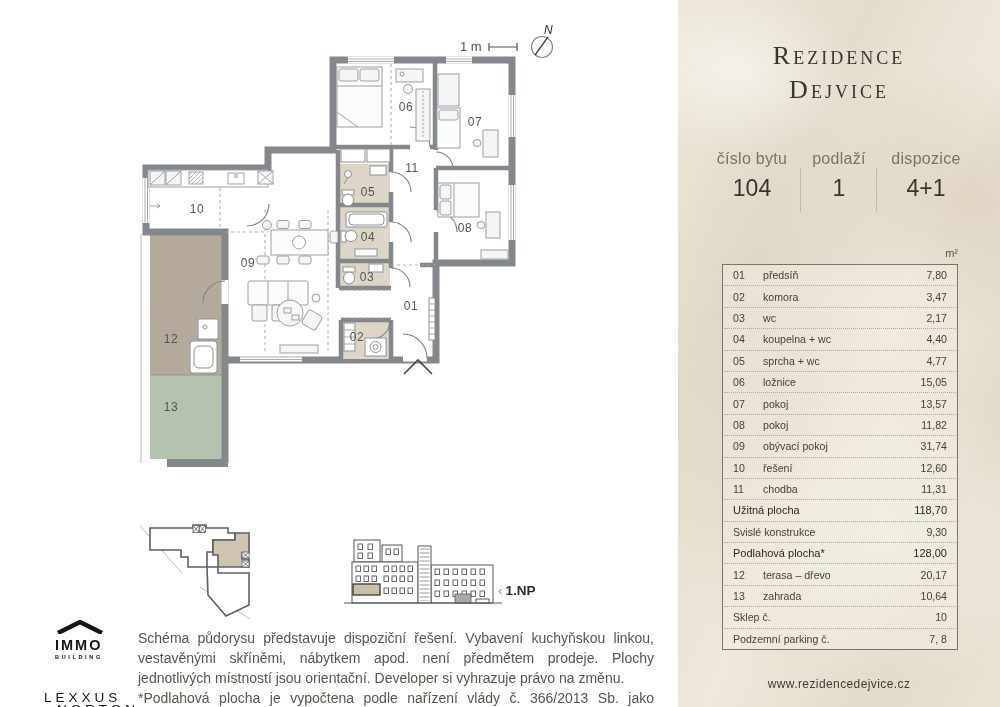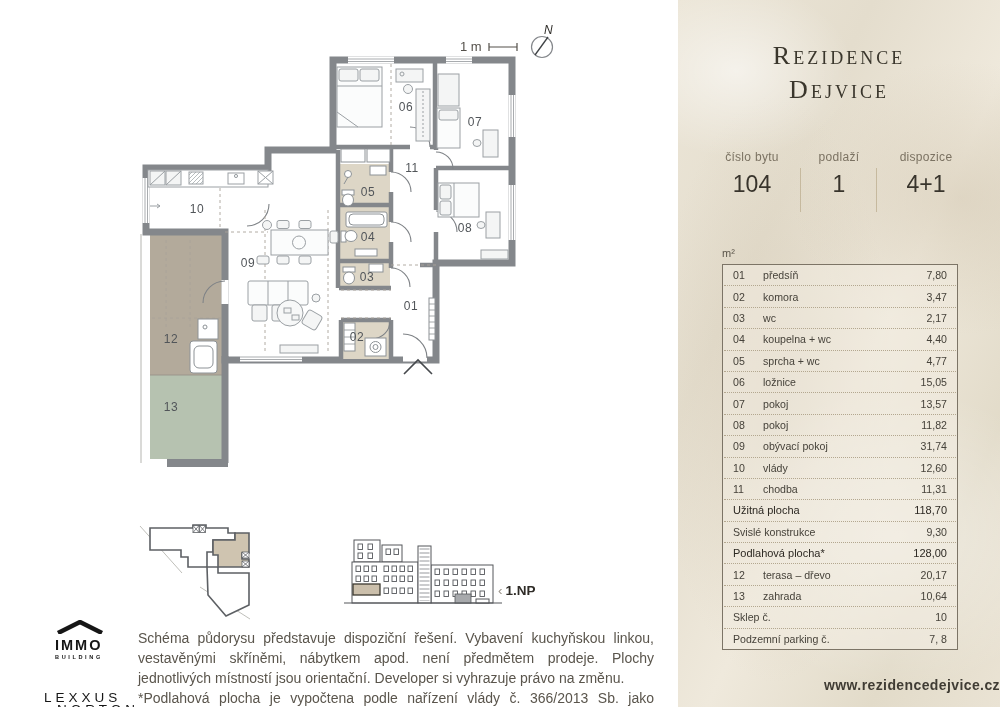--- a/index.html
+++ b/index.html
@@ -20,36 +20,36 @@
       radial-gradient(ellipse 260px 210px at 88% 28%, rgba(208,196,173,.5), transparent 65%),
       radial-gradient(ellipse 300px 250px at 68% 76%, rgba(255,255,255,.45), transparent 60%),
       radial-gradient(ellipse 170px 420px at 30% 55%, rgba(209,198,177,.45), transparent 70%),
       linear-gradient(115deg,#ece6d8 0%,#e4ddcd 30%,#efe9dc 55%,#e2dbc9 80%,#eae3d4 100%);}
   .brand{position:absolute;top:40px;left:0;width:100%;text-align:center;
     font-family:"Liberation Serif",serif;color:var(--c-ink);letter-spacing:3px;}
   .brand .bline{font-size:18px;line-height:31px}
   .brand .cap{font-size:26px}
   .unit-info{position:absolute;top:150px;left:0;width:100%;height:62px}
   .ucell{position:absolute;top:0;text-align:center}
-  .ucell .ulabel{font-size:12px;color:#7b7262;letter-spacing:.3px}
+  .ucell .ulabel{font-size:16px;color:#7b7262;letter-spacing:.3px}
   .ucell .uvalue{font-family:Liberation Sans, sans-serif;font-size:23px;color:#38342c;margin-top:7px}
   .udiv{position:absolute;top:18px;width:1px;height:44px;background:#c6b99e}
-  .m2-label{position:absolute;top:247px;left:44px;width:236px;
+  .m2-label{position:absolute;top:247px;left:44px;width:236px;text-align:right;
     font-size:11px;color:#5a544a}
   .area-table{position:absolute;top:264px;left:44px;width:236px;height:386px;
     border:1.5px solid #7c7466;background:rgba(243,237,226,.55);
     display:flex;flex-direction:column;padding:0 1px}
   .trow{flex:1;display:flex;align-items:center;padding:0 9px;font-size:10.6px;color:#46423a}
   .trow:not(:last-child){border-bottom:1px dotted var(--c-dotted)}
   .tnum{width:30px;flex:none}
   .tname{flex:1}
   .tval{flex:none}
   .trow.bold{font-weight:normal;color:#2c2822;font-size:11px}
-  .website{position:absolute;top:677px;left:0;width:100%;text-align:right;
-    font-size:14px;font-weight:bold;color:#403c34;letter-spacing:.4px}
+  .website{position:absolute;top:677px;left:0;width:100%;text-align:center;
+    font-size:12px;font-weight:normal;color:#403c34;letter-spacing:.4px}
 
   
   svg text{font-family:"Liberation Sans",sans-serif}
   .room-num{font-size:12px;fill:#515559;letter-spacing:.5px;text-anchor:middle}
   .wall{stroke:var(--c-wall);fill:none}
   .furn{stroke:var(--c-furn);fill:var(--c-furnfill);stroke-width:1}
   .fixt{stroke:#8d9296;fill:#fff;stroke-width:1}
   .winline{stroke:#9fa3a6;stroke-width:.9}
   .door{stroke:#7e8286;stroke-width:1.1;fill:none}
   .dash{stroke:#a9a39a;stroke-width:.9;stroke-dasharray:3,3;fill:none}
@@ -427,21 +427,21 @@
           </div><div class="trow">
             <span class="tnum">08</span>
             <span class="tname">pokoj</span>
             <span class="tval">11,82</span>
           </div><div class="trow">
             <span class="tnum">09</span>
             <span class="tname">obývací pokoj</span>
             <span class="tval">31,74</span>
           </div><div class="trow">
             <span class="tnum">10</span>
-            <span class="tname">vlády</span>
+            <span class="tname">řešení</span>
             <span class="tval">12,60</span>
           </div><div class="trow">
             <span class="tnum">11</span>
             <span class="tname">chodba</span>
             <span class="tval">11,31</span>
           </div><div class="trow bold">
             <span class="tname">Užitná plocha</span>
             <span class="tval">118,70</span>
           </div><div class="trow">
             <span class="tname">Svislé konstrukce</span>

